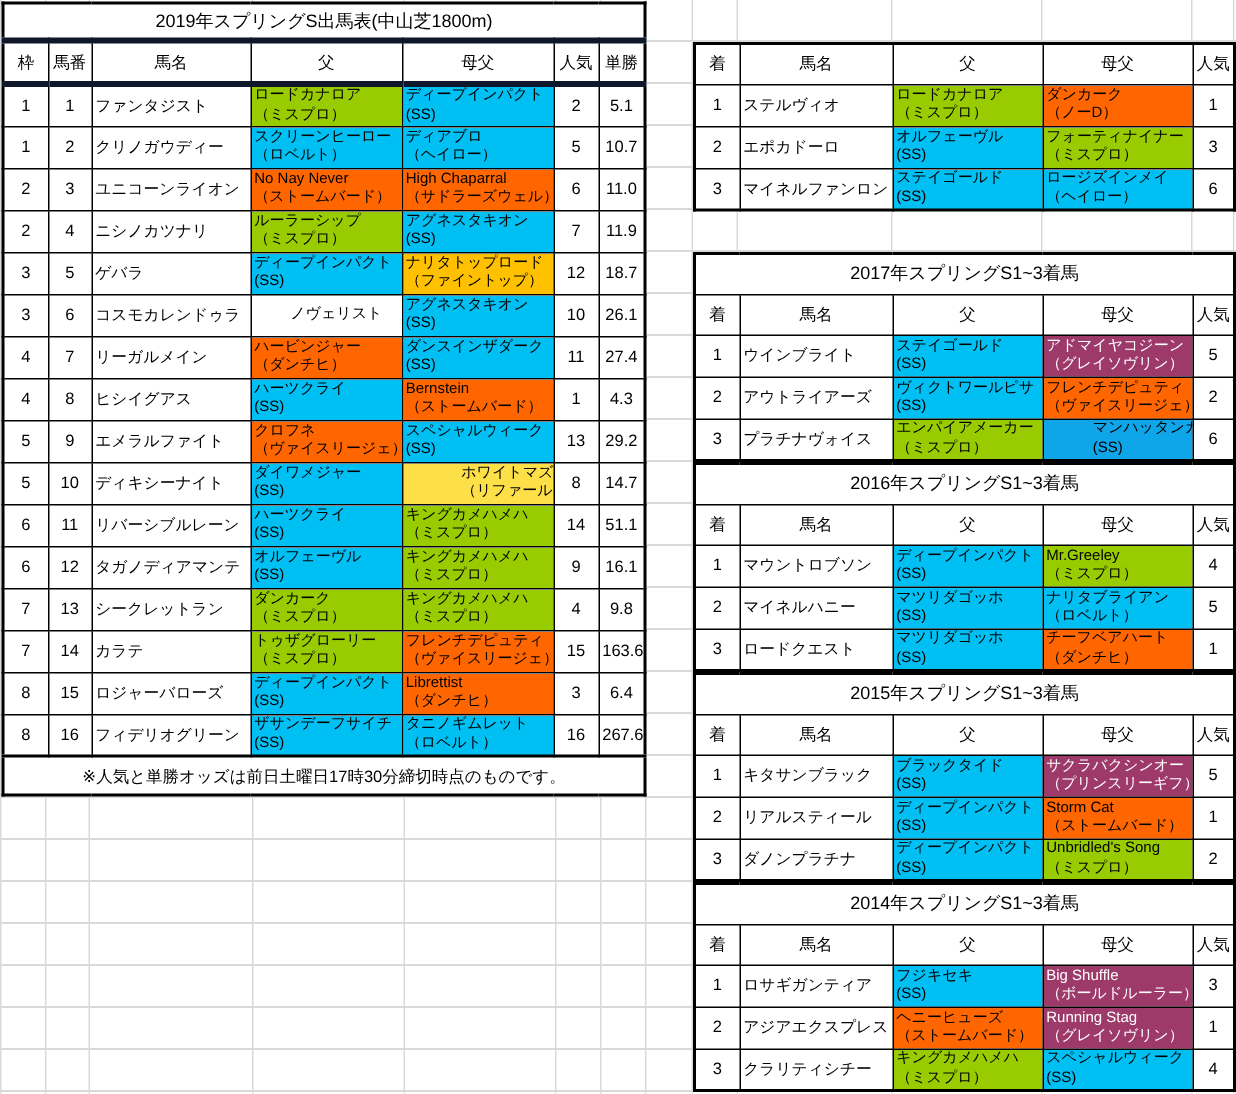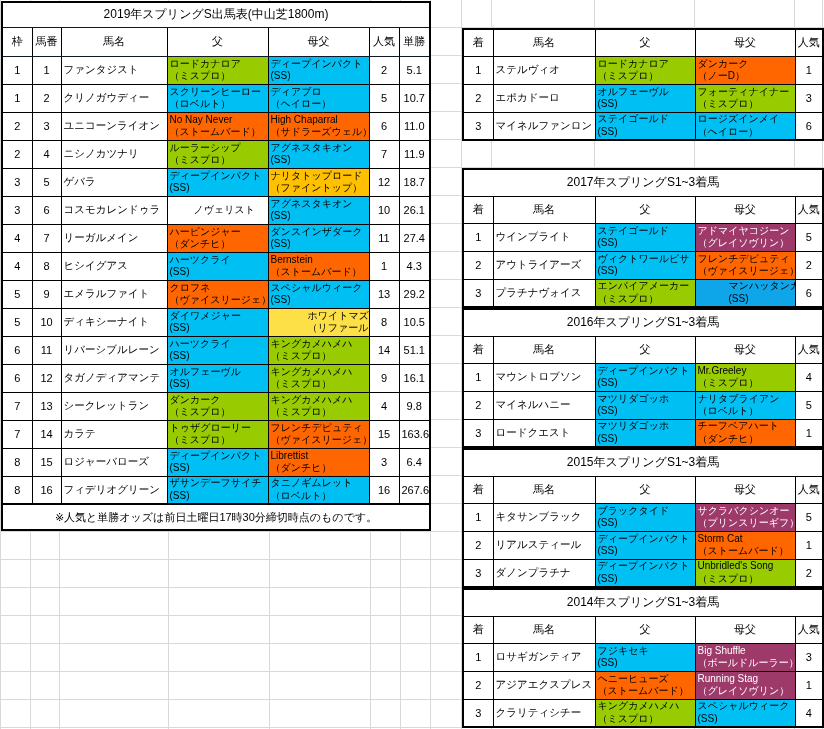--- a/index.html
+++ b/index.html
@@ -18,21 +18,21 @@
   
   table.sheet{
     position:absolute;z-index:1;border-collapse:collapse;table-layout:fixed;
     background:#ffffff;border:2px solid #000;
   }
   table.sheet th,table.sheet td{
     border:1px solid #000;padding:0 2px;overflow:hidden;white-space:nowrap;
     font-weight:normal;vertical-align:middle;
   }
   .title-cell{font-size:12px;text-align:center;}
-  tr.thick-b th{border-bottom:1px solid #0f172a;}
+  tr.thick-b th{border-bottom:4px solid #0f172a;}
   tr.header-row th{font-size:11px;text-align:center;}
   td.c{text-align:center;font-size:11px;}
   td.name{font-size:10.5px;text-align:left;}
   td.ped{font-size:10px;line-height:12.5px;text-align:left;vertical-align:middle;}
   td.ped div{height:12.5px;}
   td.ped.wt{color:#ffffff;}
   #entry-table{left:1px;top:1px;width:429px;}
   #entry-table tr.title-row{height:25px;}
   #entry-table tr.header-row{height:29px;}
   #entry-table tbody tr{height:28px;}
@@ -228,21 +228,21 @@
         <td class="name">ディキシーナイト</td>
         <td class="ped" style="background: rgb(0, 191, 243);">
           <div>ダイワメジャー</div>
           <div>(SS)</div>
         </td>
         <td class="ped" style="background: #fde047; padding-left: 39px;">
           <div>ホワイトマズル</div>
           <div>（リファール）</div>
         </td>
         <td class="c">8</td>
-        <td class="c">10.5</td>
+        <td class="c">14.7</td>
       </tr>
       <tr>
         <td class="c">6</td>
         <td class="c">11</td>
         <td class="name">リバーシブルレーン</td>
         <td class="ped" style="background: rgb(0, 191, 243);">
           <div>ハーツクライ</div>
           <div>(SS)</div>
         </td>
         <td class="ped" style="background: rgb(153, 204, 0);">

